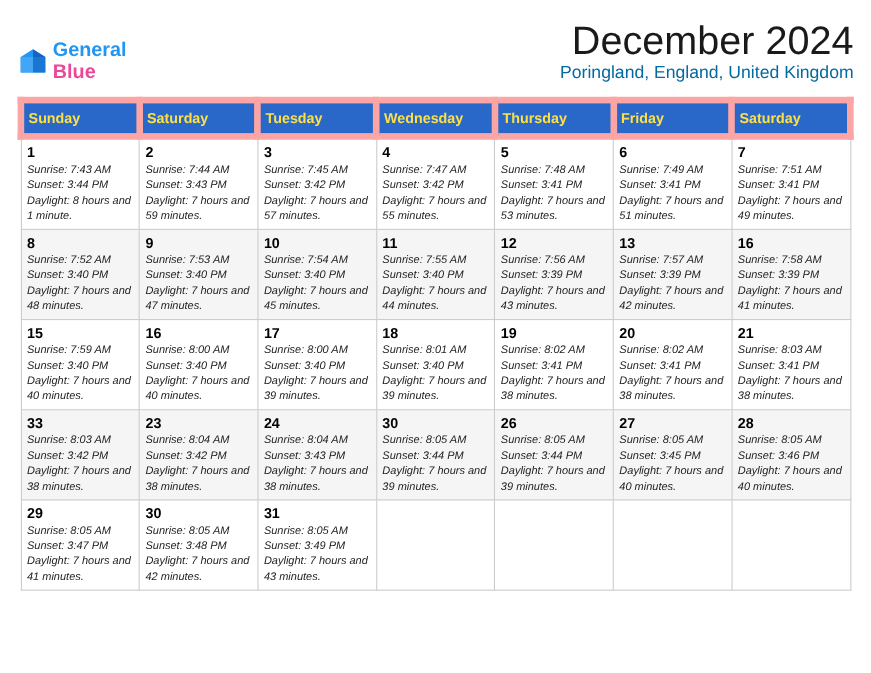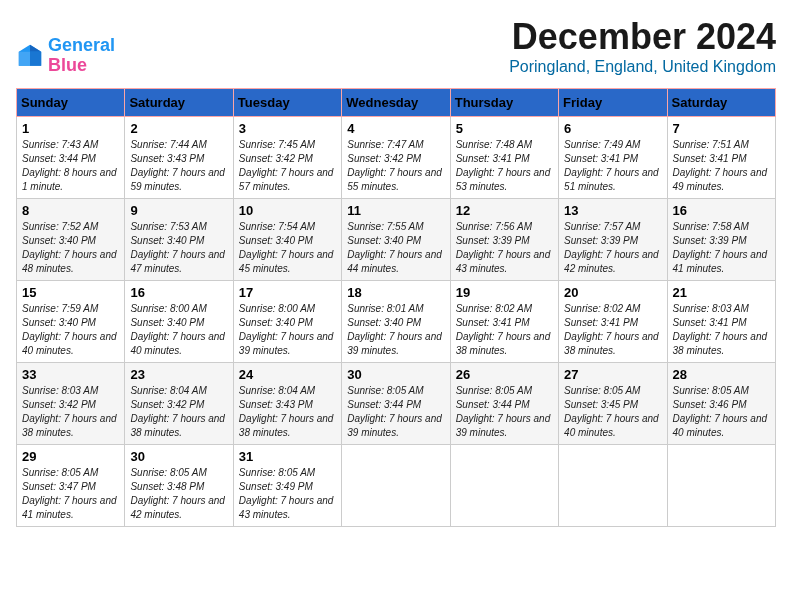--- a/index.html
+++ b/index.html
@@ -28,40 +28,40 @@
       line-height: 1.1;
     }
     .logo-text span { color: #2196F3; }
     .logo-icon {
       width: 28px;
       height: 28px;
     }
     .title-block { text-align: right; }
     .cal-title {
       font-size: 36px;
-      font-weight: bold;
+      font-weight: normal;
       color: #1a1a1a;
     }
     .cal-subtitle {
       font-size: 16px;
       color: #0369a1;
     }
     table {
       width: 100%;
       border-collapse: collapse;
       font-size: 11px;
     }
     thead tr th {
       background: #2968C8;
-      color: #000000;
+      color: #fde047;
       padding: 6px 4px;
       font-size: 13px;
       font-weight: bold;
       text-align: left;
-      border: 1px solid #fca5a5;
+      border: 6px solid #fca5a5;
     }
     tbody tr td {
       vertical-align: top;
       padding: 4px 5px;
       border: 1px solid #ccc;
       background: #fff;
       min-height: 70px;
       width: 14.28%;
     }
     tbody tr:nth-child(even) td {

